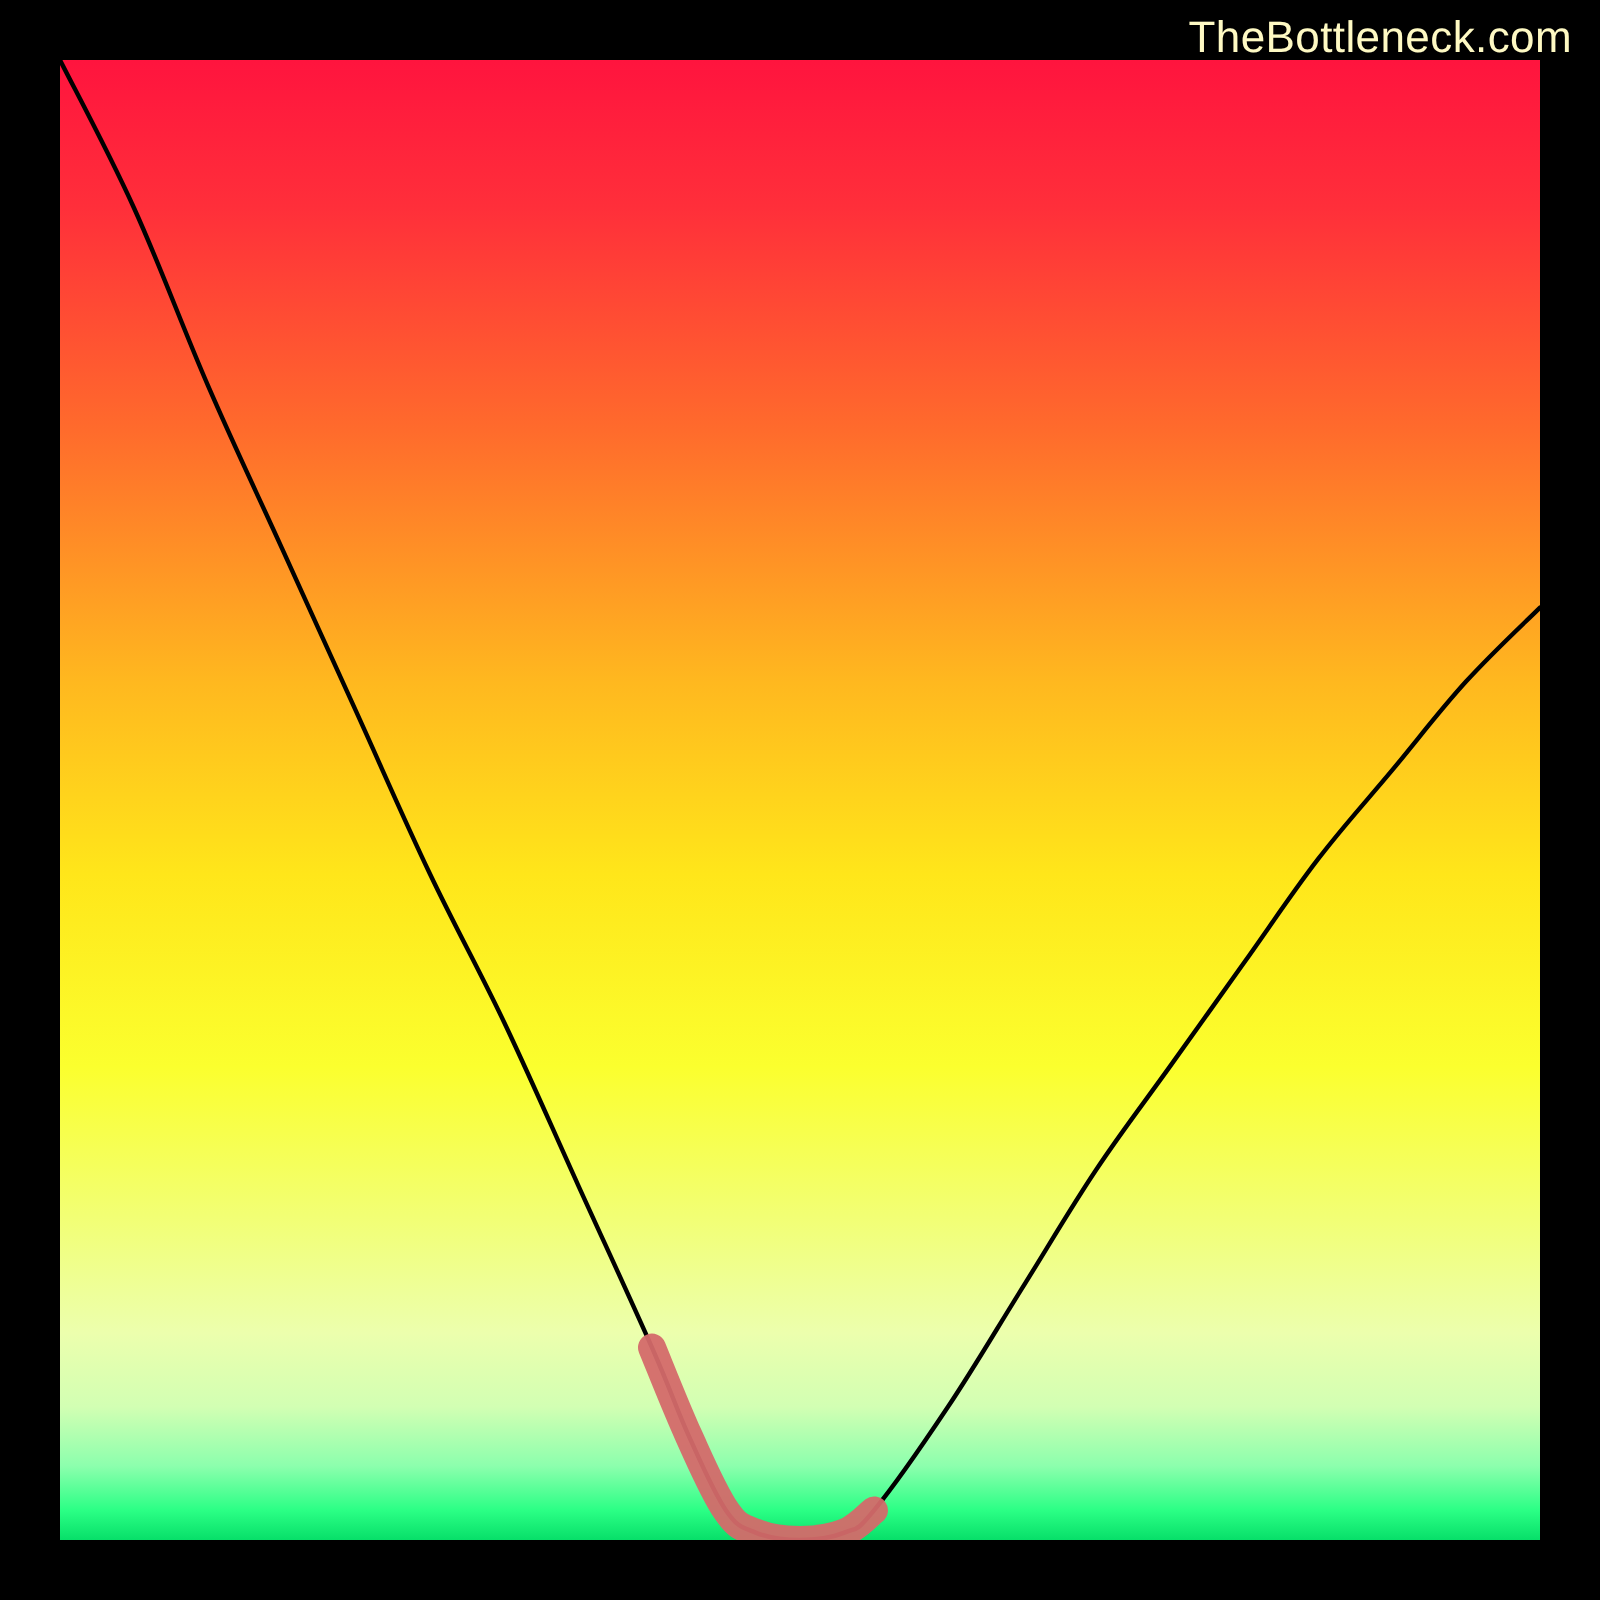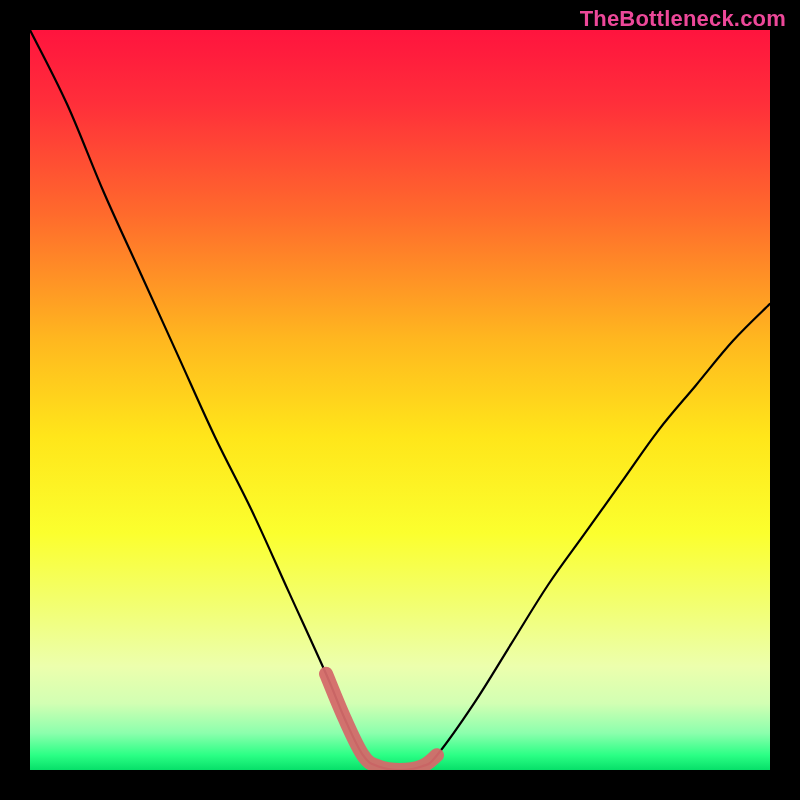--- a/index.html
+++ b/index.html
@@ -22,23 +22,23 @@
     left: 30px;
     top: 30px;
     width: 740px;
     height: 740px;
     overflow: hidden;
   }
   .watermark {
     position: absolute;
     top: 6px;
     right: 14px;
-    color: #ec4899;
+    color: #fef9c3;
     font-size: 22px;
-    font-weight: 700;
+    font-weight: 400;
     letter-spacing: 0.2px;
     user-select: none;
   }
   svg {
     position: absolute;
     left: 0; top: 0;
     width: 740px; height: 740px;
     overflow: visible;
   }
 </style>

